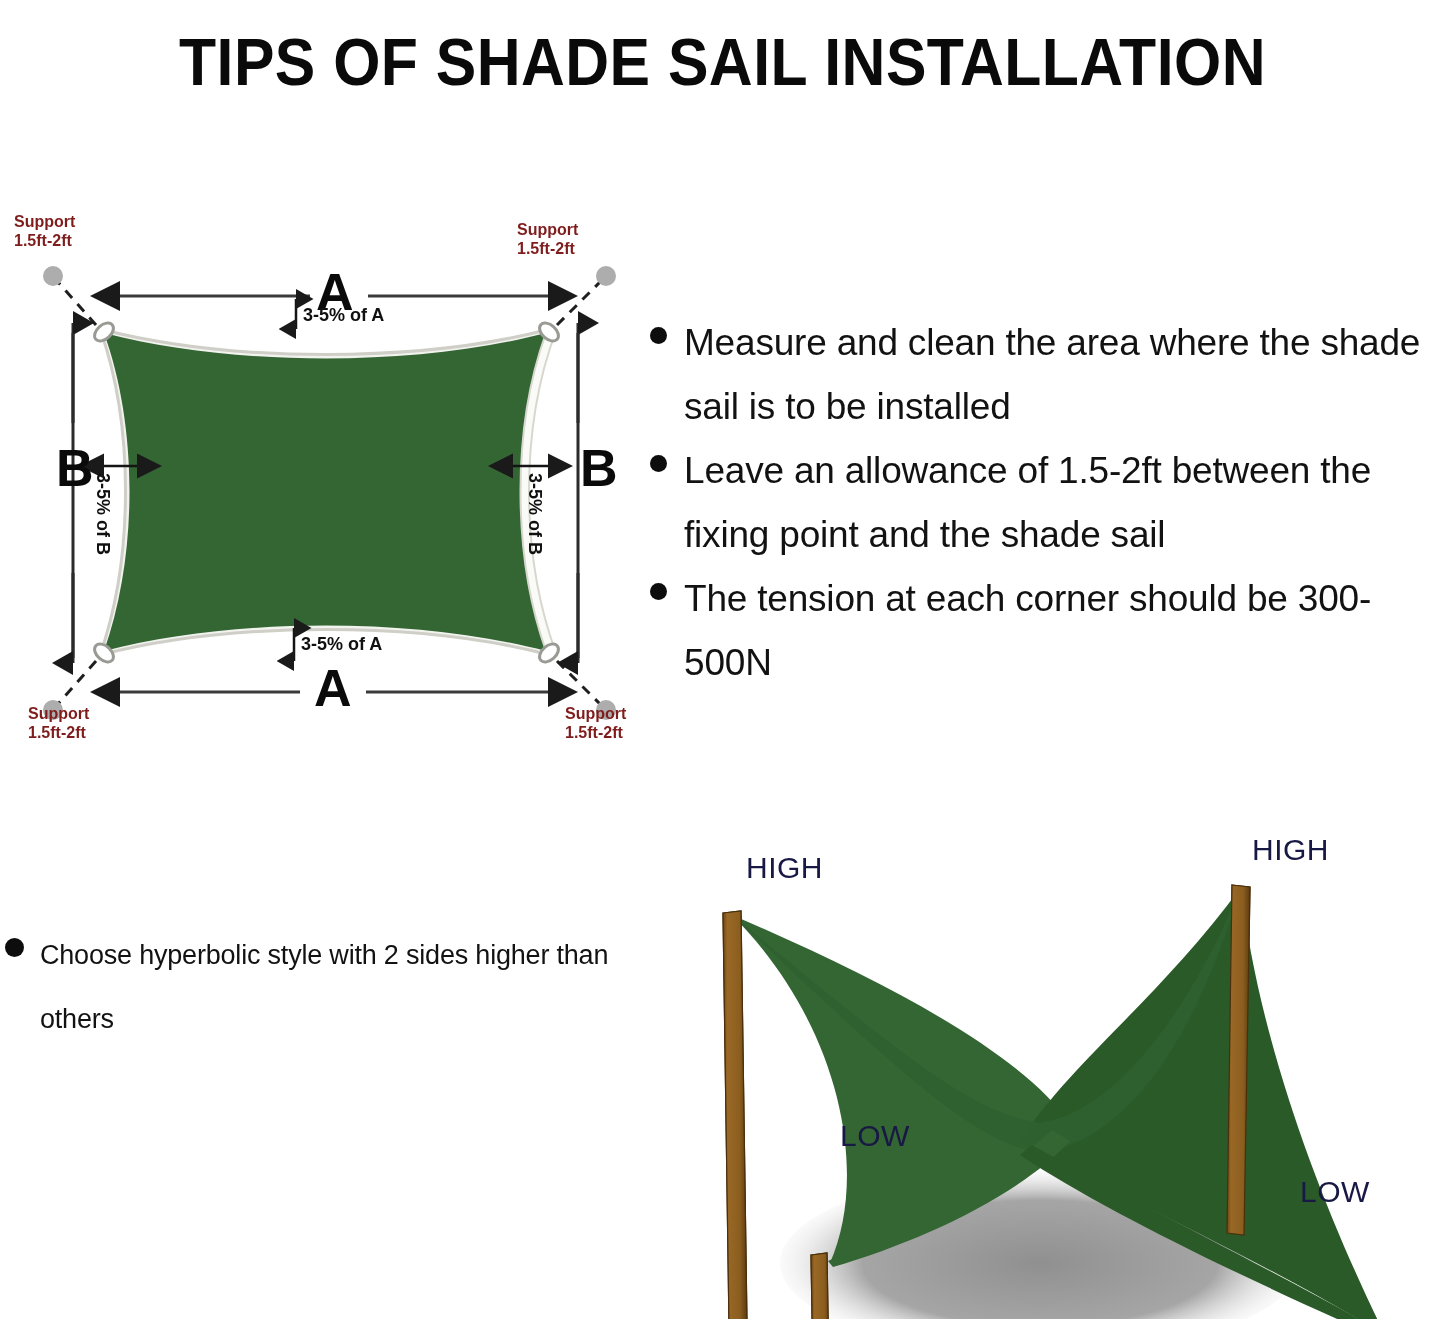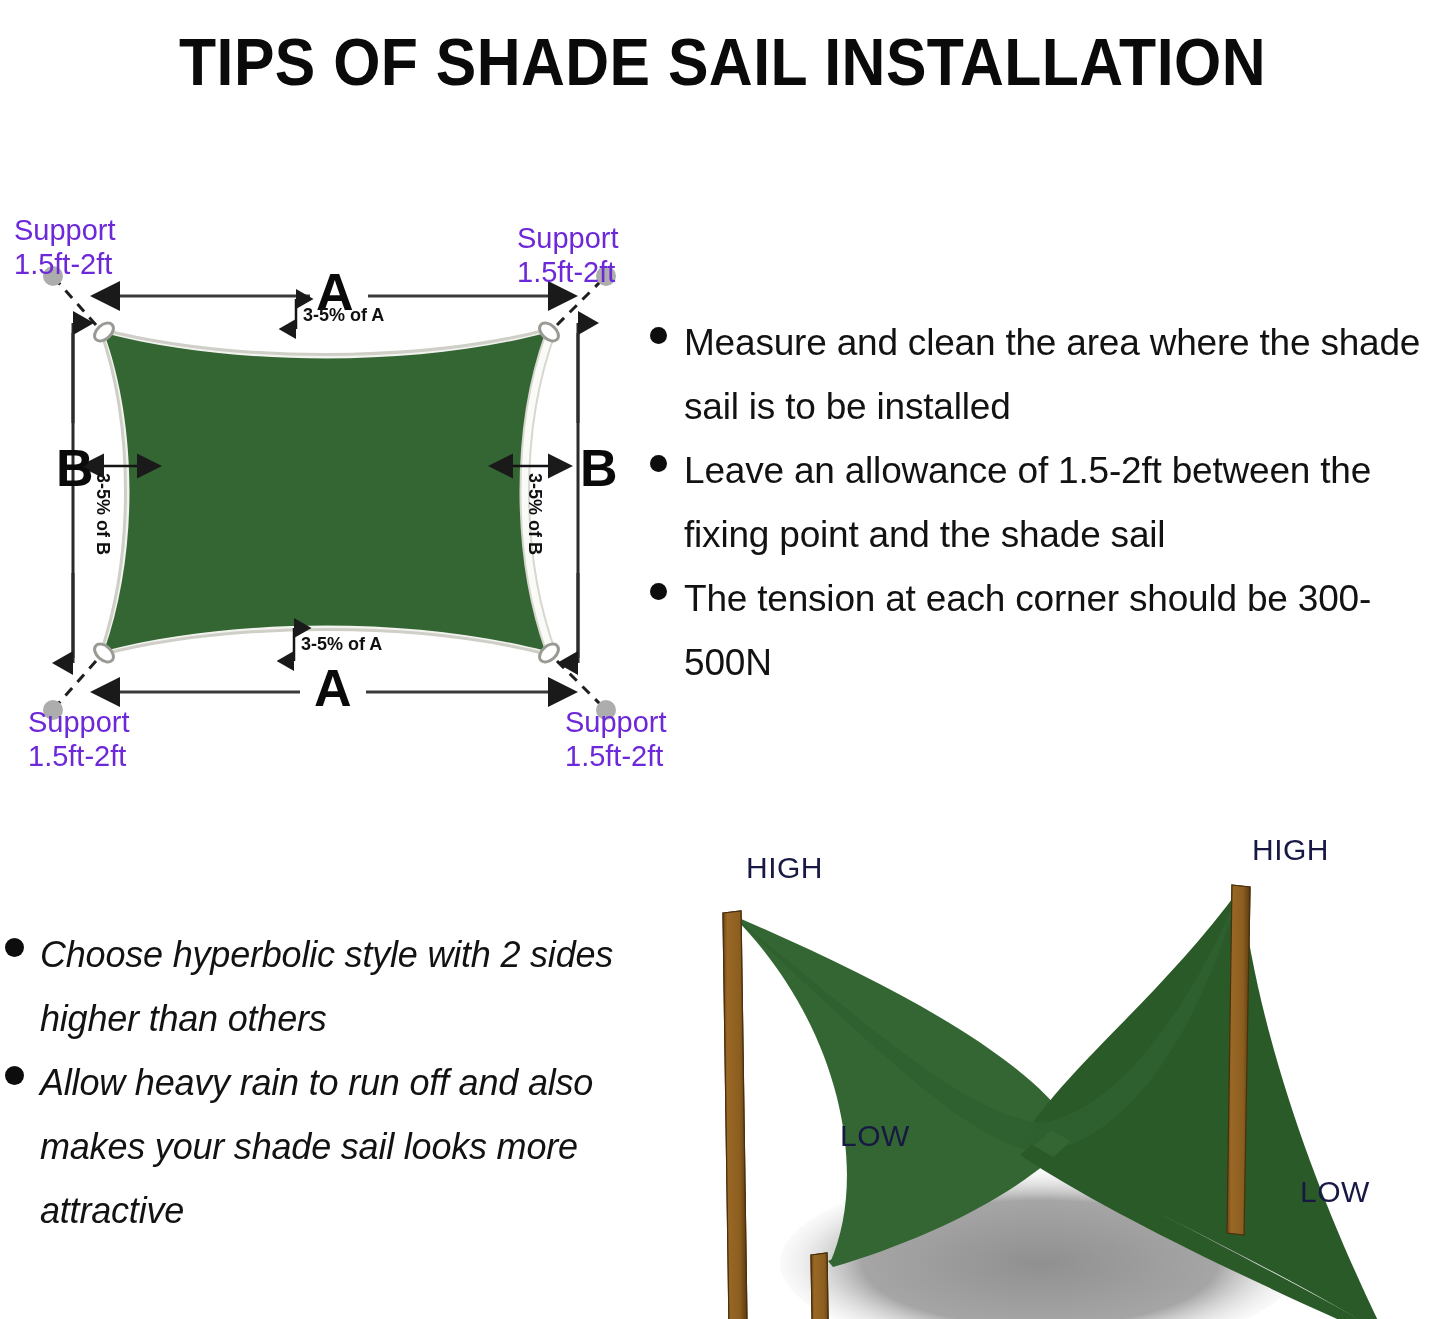--- a/index.html
+++ b/index.html
@@ -35,28 +35,28 @@
 
   
   #tips-right{left:650px;top:278px;width:800px;}
   #tips-right .dot{width:17px;height:17px;margin-top:16px;margin-right:17px;}
   #tips-right .btext{font-size:37px;line-height:64px;letter-spacing:-0.2px;}
   #tips-right .bullet-row{margin-bottom:0px;}
 
   
   #tips-left{left:5px;top:890px;width:620px;}
   #tips-left .dot{width:19px;height:19px;margin-top:15px;margin-right:16px;}
-  #tips-left .btext{font-size:36px;line-height:64px;letter-spacing:-0.2px;font-style:italic;}
+  #tips-left .btext{font-size:27px;line-height:64px;letter-spacing:-0.2px;}
   #tips-left .bullet-row{margin-bottom:0px;}
 
   
   .support-lab{
     position:absolute;
     font-family:"Liberation Sans","DejaVu Sans",sans-serif;
-    font-size:29px;font-weight:400;color:#6d28d9;line-height:1.18;
+    font-size:16px;font-weight:700;color:#7f1d1d;line-height:1.18;
     white-space:nowrap;
   }
   .dim-letter{
     position:absolute;
     font-family:"Liberation Sans","DejaVu Sans",sans-serif;
     font-size:52px;font-weight:700;color:#0a0a0a;line-height:1;
   }
   .pct-lab{
     position:absolute;
     font-family:"Liberation Sans","DejaVu Sans",sans-serif;
@@ -215,24 +215,20 @@
     <div class="bullet-row">
       <span class="dot"></span>
       <span class="btext">The tension at each corner should be 300-500N</span>
     </div>
   </div>
 
   <div class="bullet-list" id="tips-left">
     <div class="bullet-row">
       <span class="dot"></span>
       <span class="btext">Choose hyperbolic style with 2 sides higher than others</span>
-    </div>
-    <div class="bullet-row">
-      <span class="dot"></span>
-      <span class="btext">Allow heavy rain to run off and also makes your shade sail looks more attractive</span>
     </div>
   </div>
 
   <svg class="svgwrap" style="left:640px;top:790px;" width="805" height="529" viewBox="0 0 805 529">
 
     <defs>
       <radialGradient id="gshadow" cx="50%" cy="50%" r="55%">
         <stop offset="0%" stop-color="#8a8a8a" stop-opacity="0.95"></stop>
         <stop offset="62%" stop-color="#8f8f8f" stop-opacity="0.80"></stop>
         <stop offset="100%" stop-color="#ffffff" stop-opacity="0"></stop>

